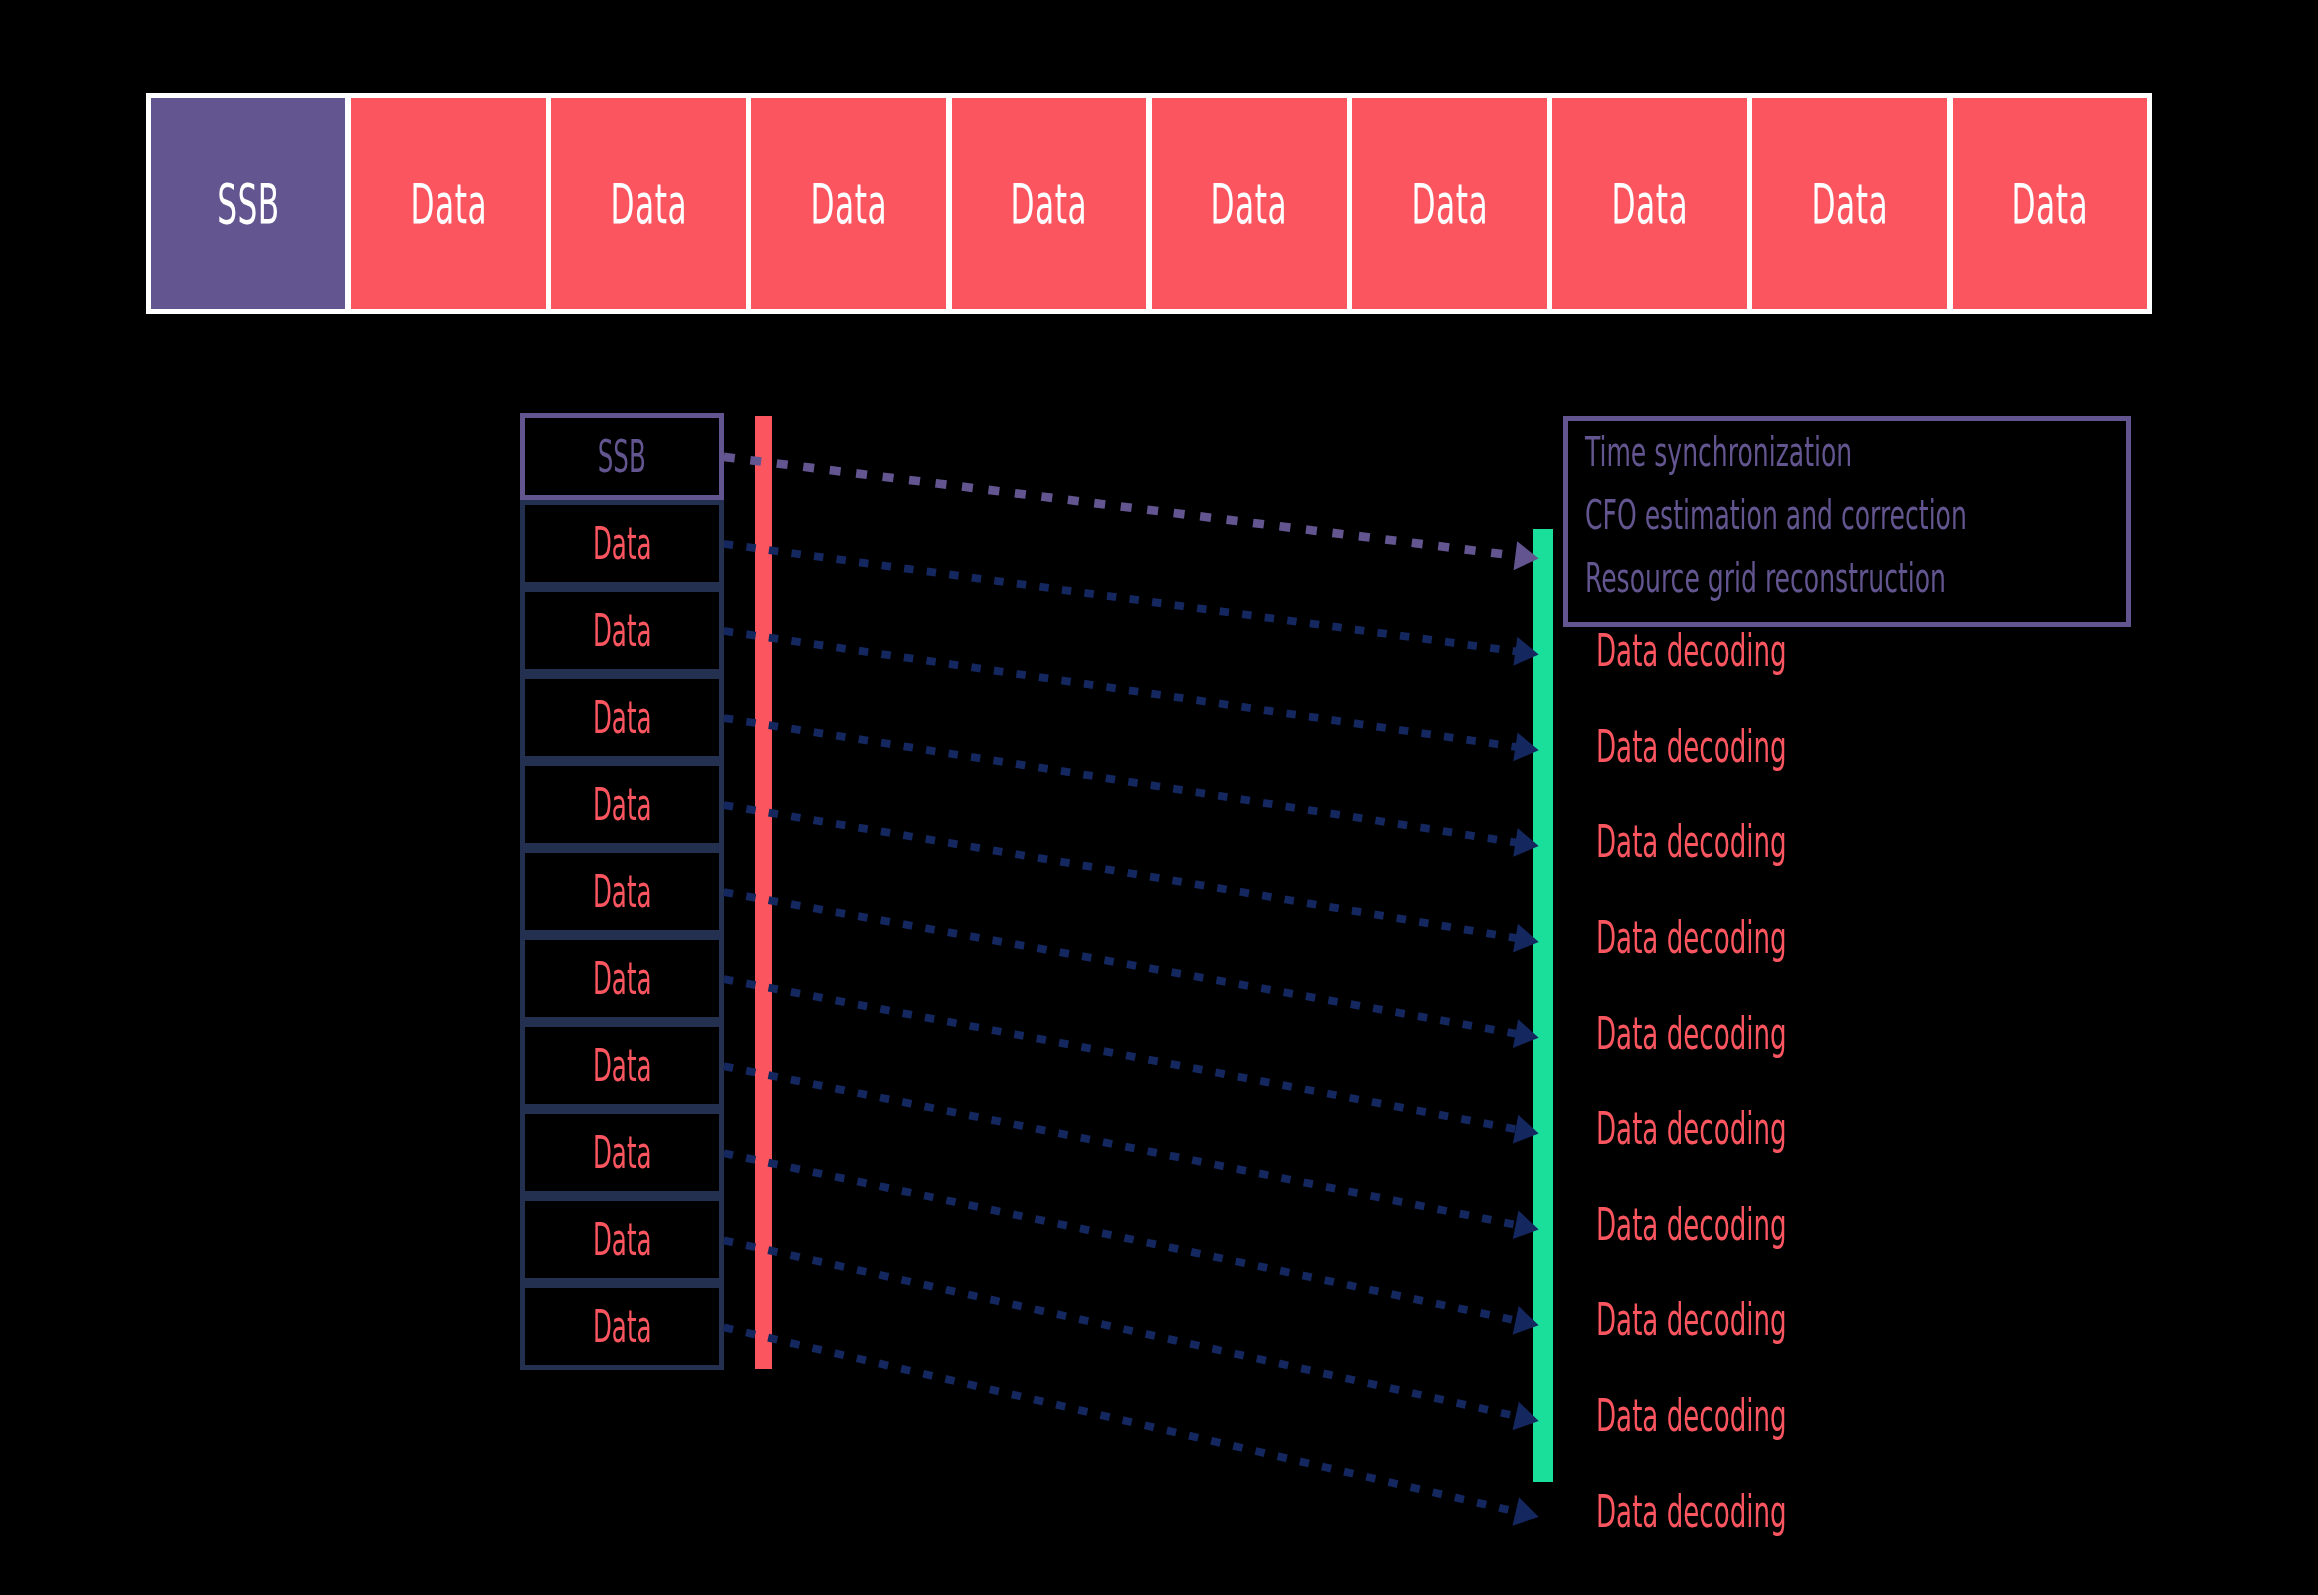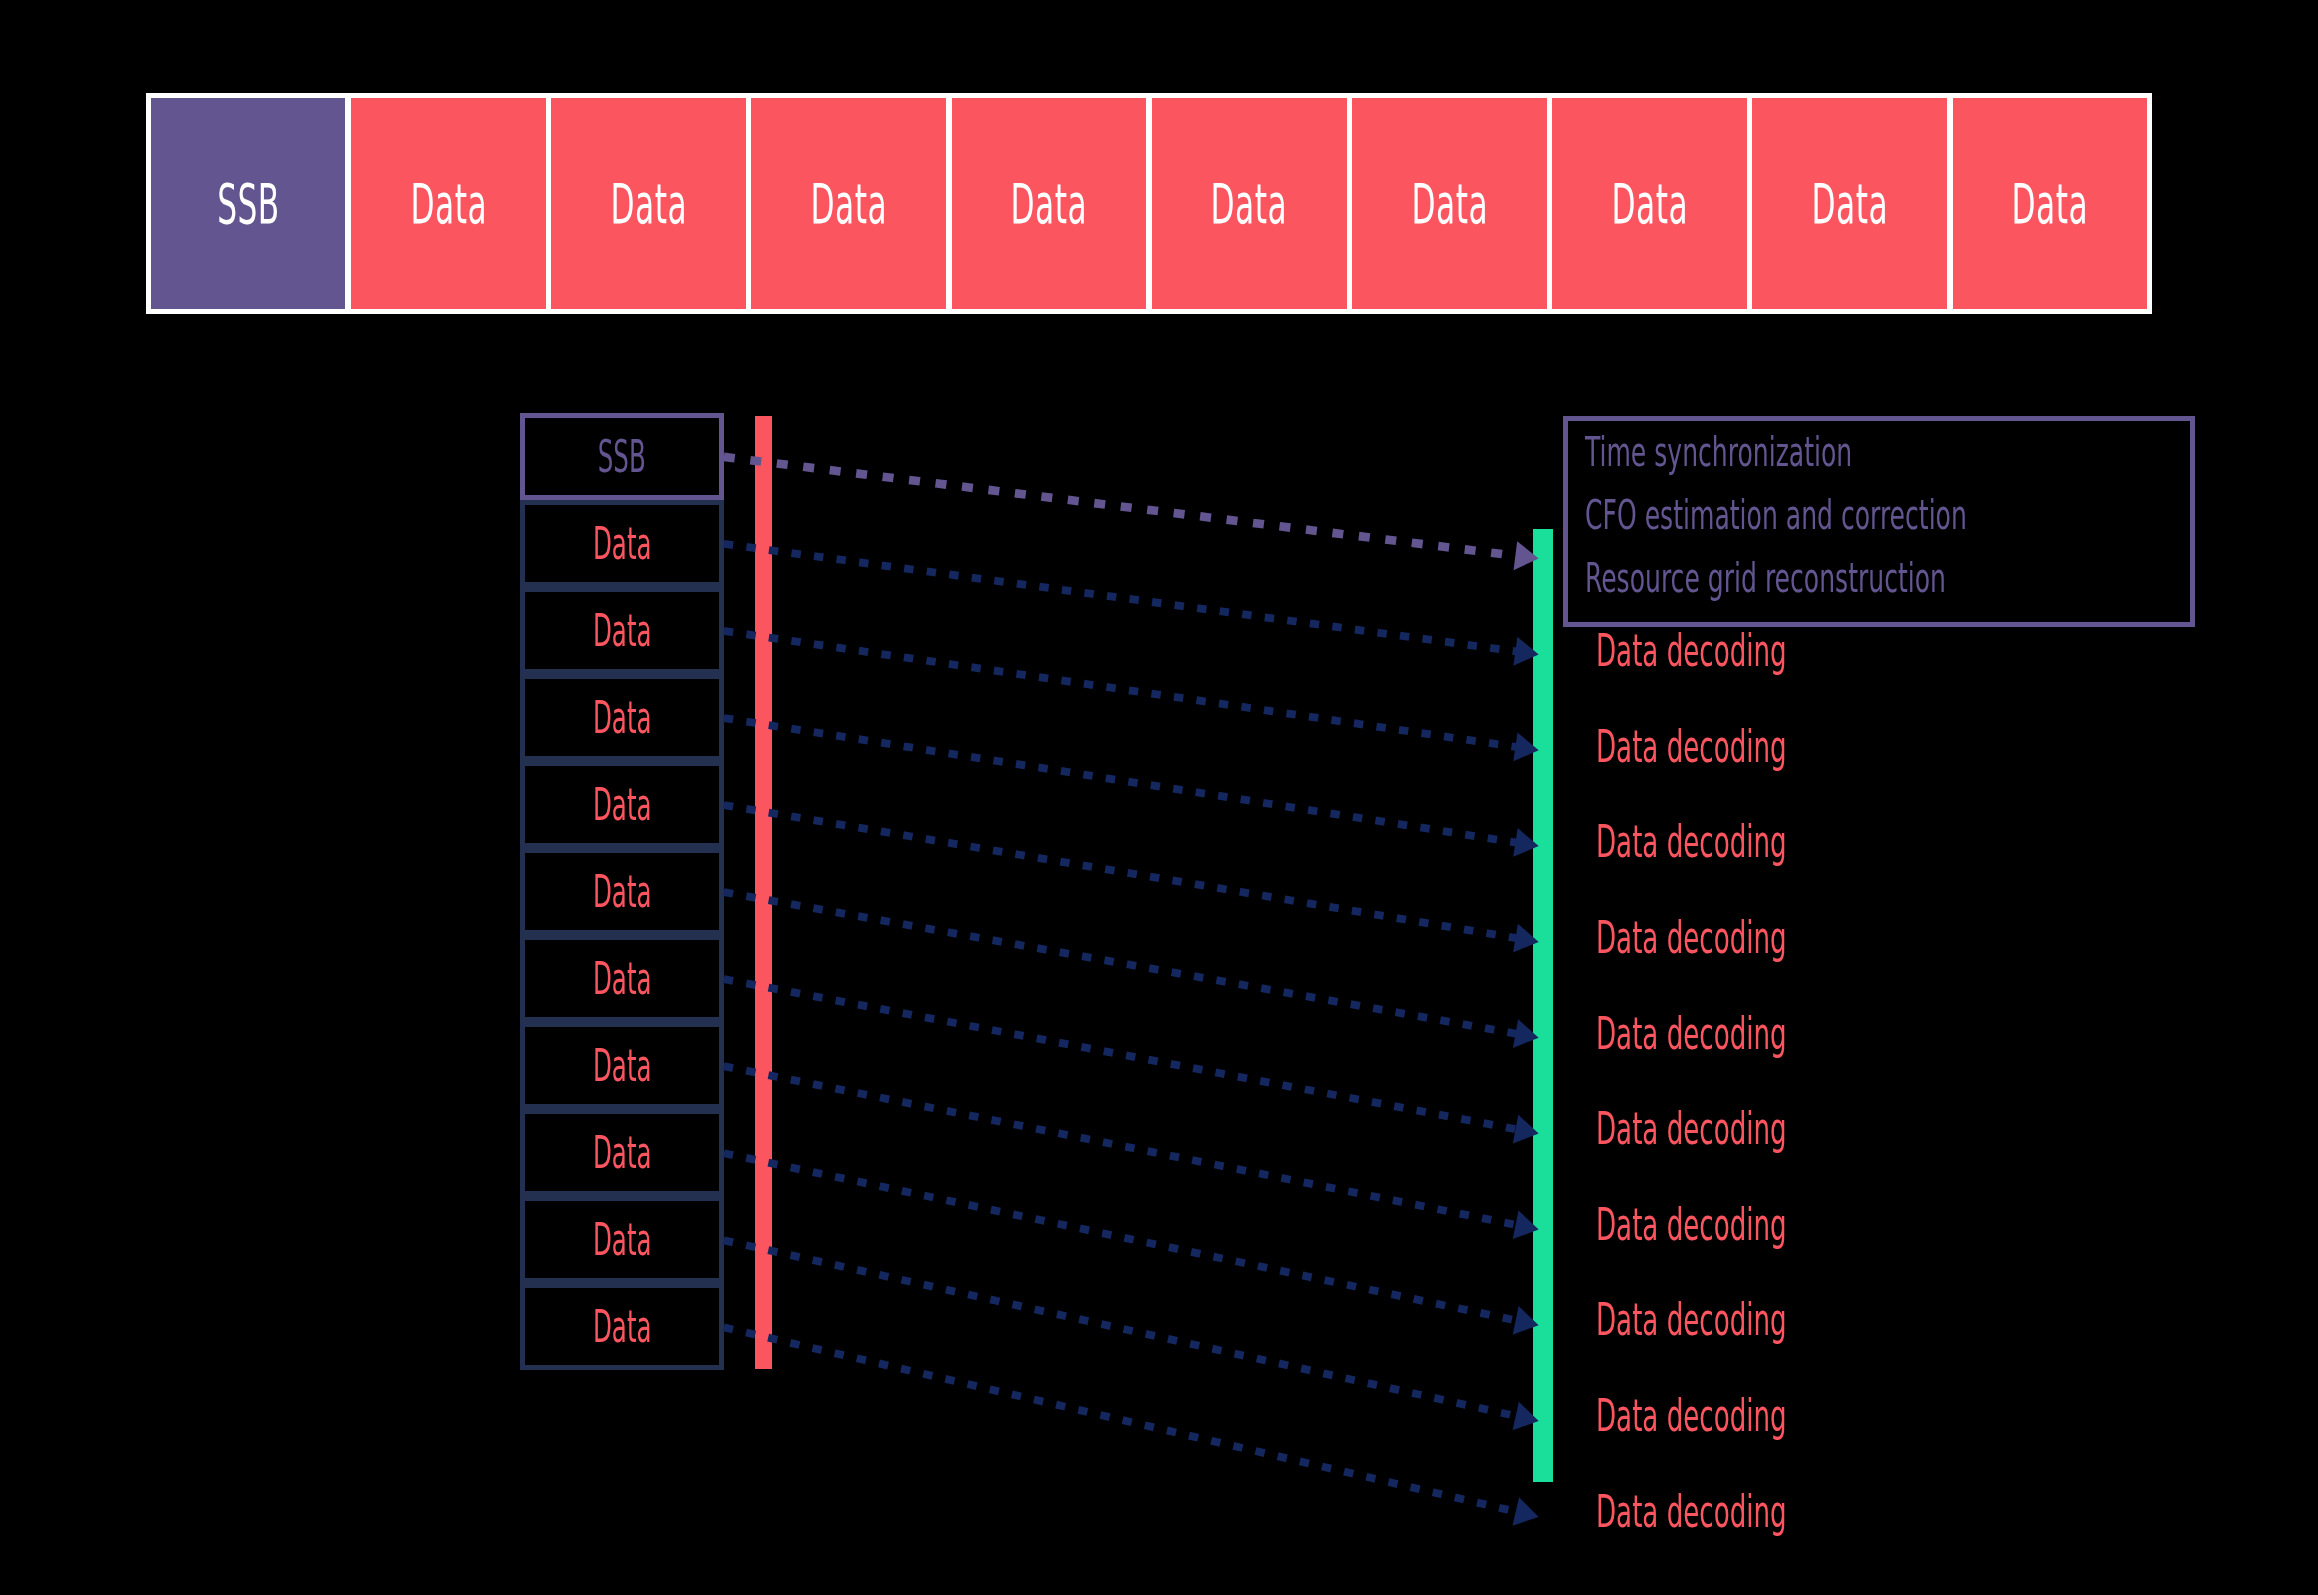--- a/index.html
+++ b/index.html
@@ -30,21 +30,21 @@
 
   
   #tx-bar{position:absolute;left:755px;top:416px;width:17px;height:953px;background:#FB5560;}
   #rx-bar{position:absolute;left:1533px;top:529px;width:19.6px;height:953px;background:#1ADF9B;}
 
   
   #arrow-layer{position:absolute;left:0;top:0;width:2319px;height:1596px;
                pointer-events:none;}
 
   
-  #legend-box{position:absolute;left:1563px;top:416px;width:632px;height:211px;
+  #legend-box{position:absolute;left:1563px;top:416px;width:568px;height:211px;
               box-sizing:border-box;border:5.5px solid #63558F;background:#000;
               padding:11px 17px 7.8px 17px;}
   #legend-box .lg{color:#63558F;font-size:41px;line-height:1;margin-bottom:22px;
                   white-space:nowrap;transform:scaleX(.68);transform-origin:left center;}
   #legend-box .lg:last-child{margin-bottom:0;}
 
   
   .dd{position:absolute;left:1596px;color:#FB5560;font-size:44px;line-height:1;
       white-space:nowrap;transform:scaleX(.66);transform-origin:left center;}
 </style>

